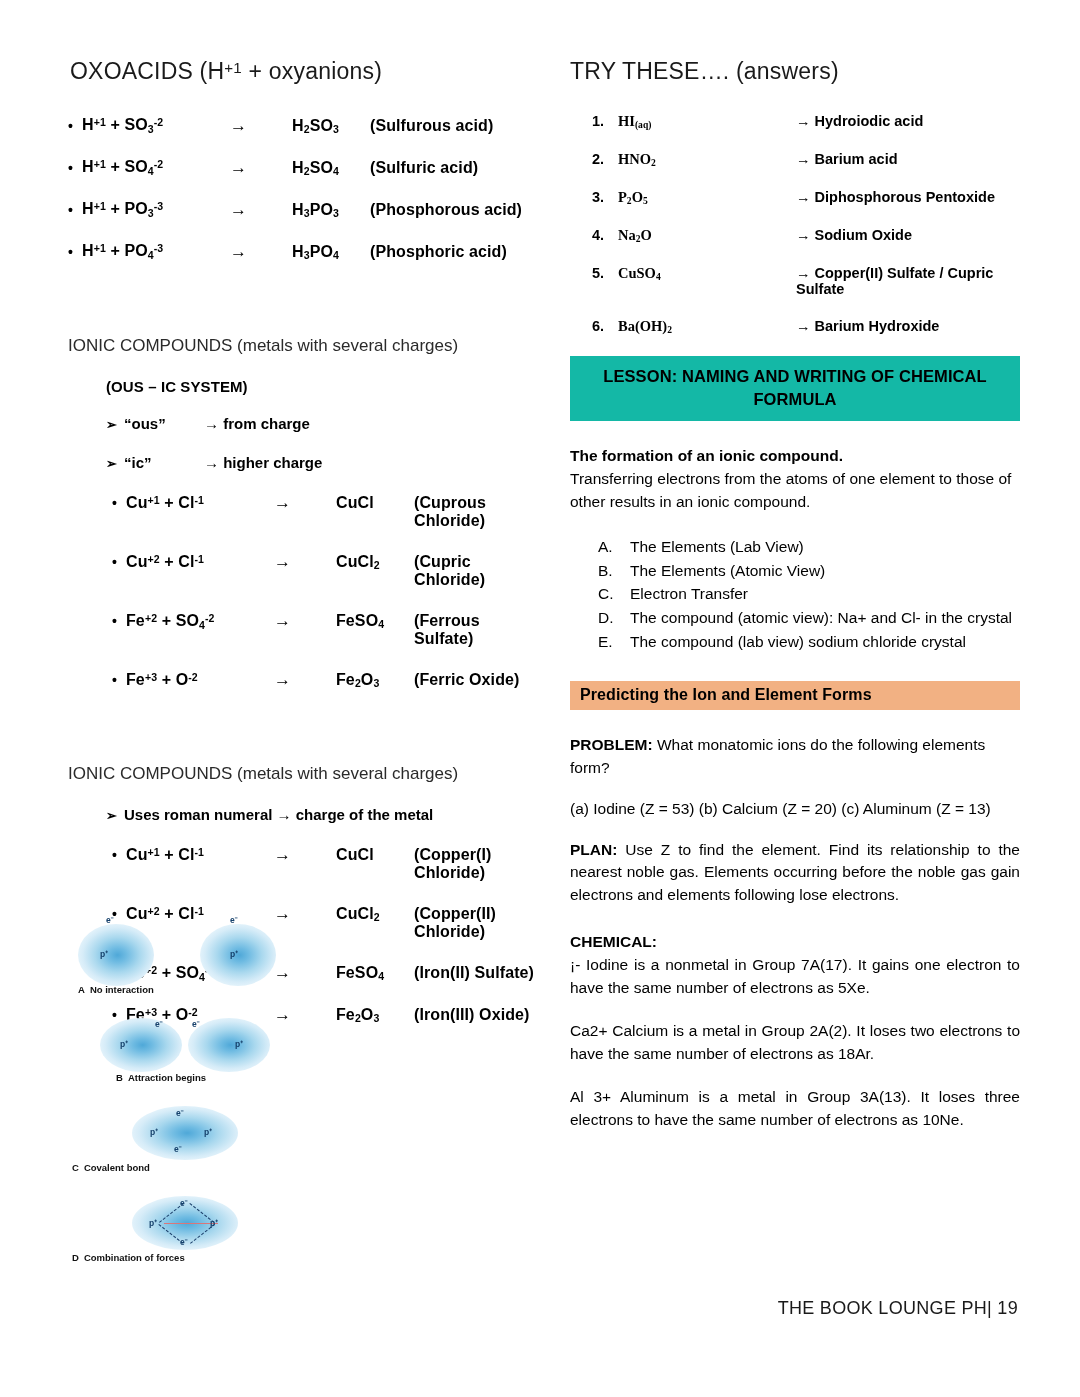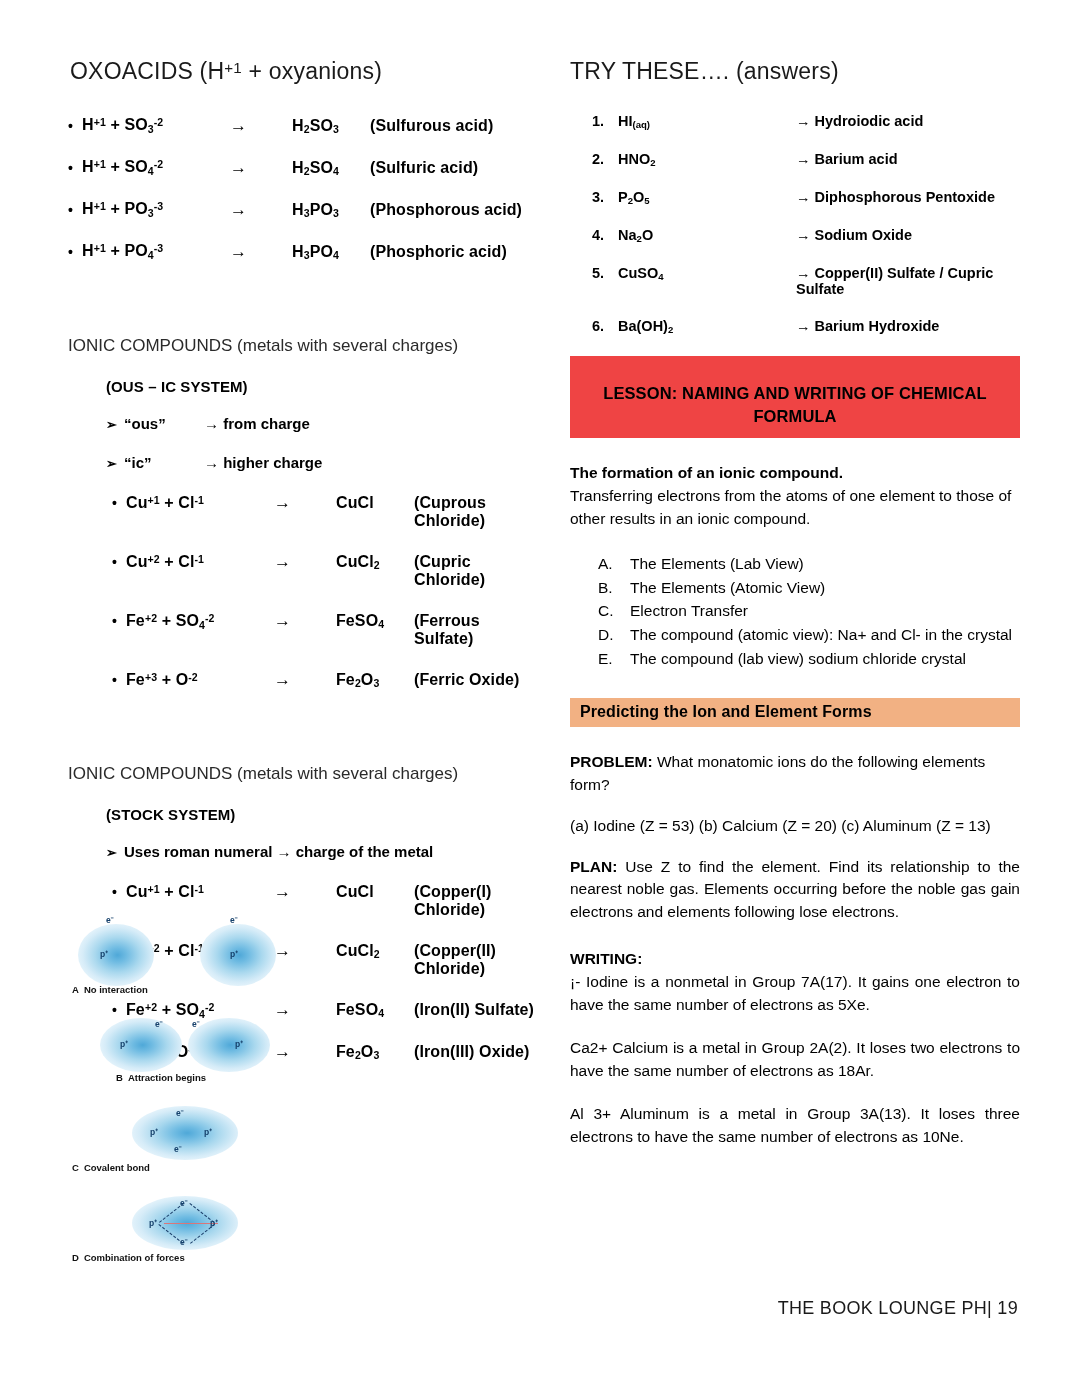--- a/index.html
+++ b/index.html
@@ -110,26 +110,26 @@
     margin: 0 0 22px 22px;
   }
   .numrow {
     display: flex;
     align-items: baseline;
     font-size: 14.5px;
     font-weight: 700;
     margin: 0 0 21px 22px;
   }
   .numrow .n { width: 26px; flex: none; }
-  .numrow .f { width: 178px; flex: none; }
+  .numrow .f { width: 178px; flex: none; font-family: Liberation Serif, serif; }
   .numrow .a { flex: 1 1 auto; font-weight: 700; }
 
   .orange-box {
-    background: #ef4444;
-    padding: 26px 12px 11px 12px;
+    background: #14b8a6;
+    padding: 9px 12px 11px 12px;
     text-align: center;
     font-size: 16.5px;
     font-weight: 700;
     line-height: 1.35;
     letter-spacing: .1px;
     margin: 20px 0 0 0;
   }
   .orange-bar {
     background: #F2B183;
     padding: 5px 10px 6px 10px;
@@ -295,21 +295,20 @@
         <span class="lhs">Fe<sup>+3</sup> + O<sup>-2</sup></span>
         <span class="arr">→</span>
         <span class="rhs">Fe<sub>2</sub>O<sub>3</sub></span>
         <span class="nm">(Ferric Oxide)</span>
       </div>
     </div>
 
     <div class="spacer-lg"></div>
 
     <h2 class="h-section">IONIC COMPOUNDS (metals with several charges)</h2>
-    <div class="sub-label">(STOCK SYSTEM)</div>
 
     <div class="arrowbullet wide">
       <span class="ab-gl">➢</span>
       <span class="ab-k">Uses roman numeral → charge of the metal</span>
     </div>
 
     <div class="eq-indent2">
       <div class="eqrow">
         <span class="bullet">•</span>
         <span class="lhs">Cu<sup>+1</sup> + Cl<sup>-1</sup></span>
@@ -343,21 +342,21 @@
 
   <div class="diagram">
 
     <div class="stage" style="left:0;top:0;width:290px;height:92px;">
       <div class="blob" style="left:8px;top:12px;width:76px;height:62px;"></div>
       <div class="plab" style="left:36px;top:2px;">e⁻</div>
       <div class="plab" style="left:30px;top:36px;">p⁺</div>
       <div class="blob" style="left:130px;top:12px;width:76px;height:62px;"></div>
       <div class="plab" style="left:160px;top:2px;">e⁻</div>
       <div class="plab" style="left:160px;top:36px;">p⁺</div>
-      <div class="caption" style="left:2px;top:72px;">
+      <div class="caption" style="left:8px;top:72px;">
         <span class="cl">A</span><span>No interaction</span>
       </div>
     </div>
 
     <div class="stage" style="left:0;top:100px;width:290px;height:82px;">
       <div class="blob" style="left:30px;top:6px;width:82px;height:54px;"></div>
       <div class="plab" style="left:85px;top:6px;">e⁻</div>
       <div class="plab" style="left:50px;top:26px;">p⁺</div>
       <div class="blob" style="left:118px;top:6px;width:82px;height:54px;"></div>
       <div class="plab" style="left:122px;top:6px;">e⁻</div>
@@ -486,21 +485,21 @@
     <div style="height:18px;"></div>
 
     <div class="body-text just">
       <span class="b">PLAN:</span>
       <span>Use Z to find the element. Find its relationship to the nearest noble gas. Elements occurring before the noble gas gain electrons and elements following lose electrons.</span>
     </div>
 
     <div style="height:24px;"></div>
 
     <div class="body-text just">
-      <span class="b">WRITING:</span><br>
+      <span class="b">CHEMICAL:</span><br>
       <span>¡- Iodine is a nonmetal in Group 7A(17). It gains one electron to have the same number of electrons as 5Xe.</span>
     </div>
     <div style="height:20px;"></div>
     <div class="body-text just">
       <span>Ca2+ Calcium is a metal in Group 2A(2). It loses two electrons to have the same number of electrons as 18Ar.</span>
     </div>
     <div style="height:20px;"></div>
     <div class="body-text just">
       <span>Al 3+ Aluminum is a metal in Group 3A(13). It loses three electrons to have the same number of electrons as 10Ne.</span>
     </div>

